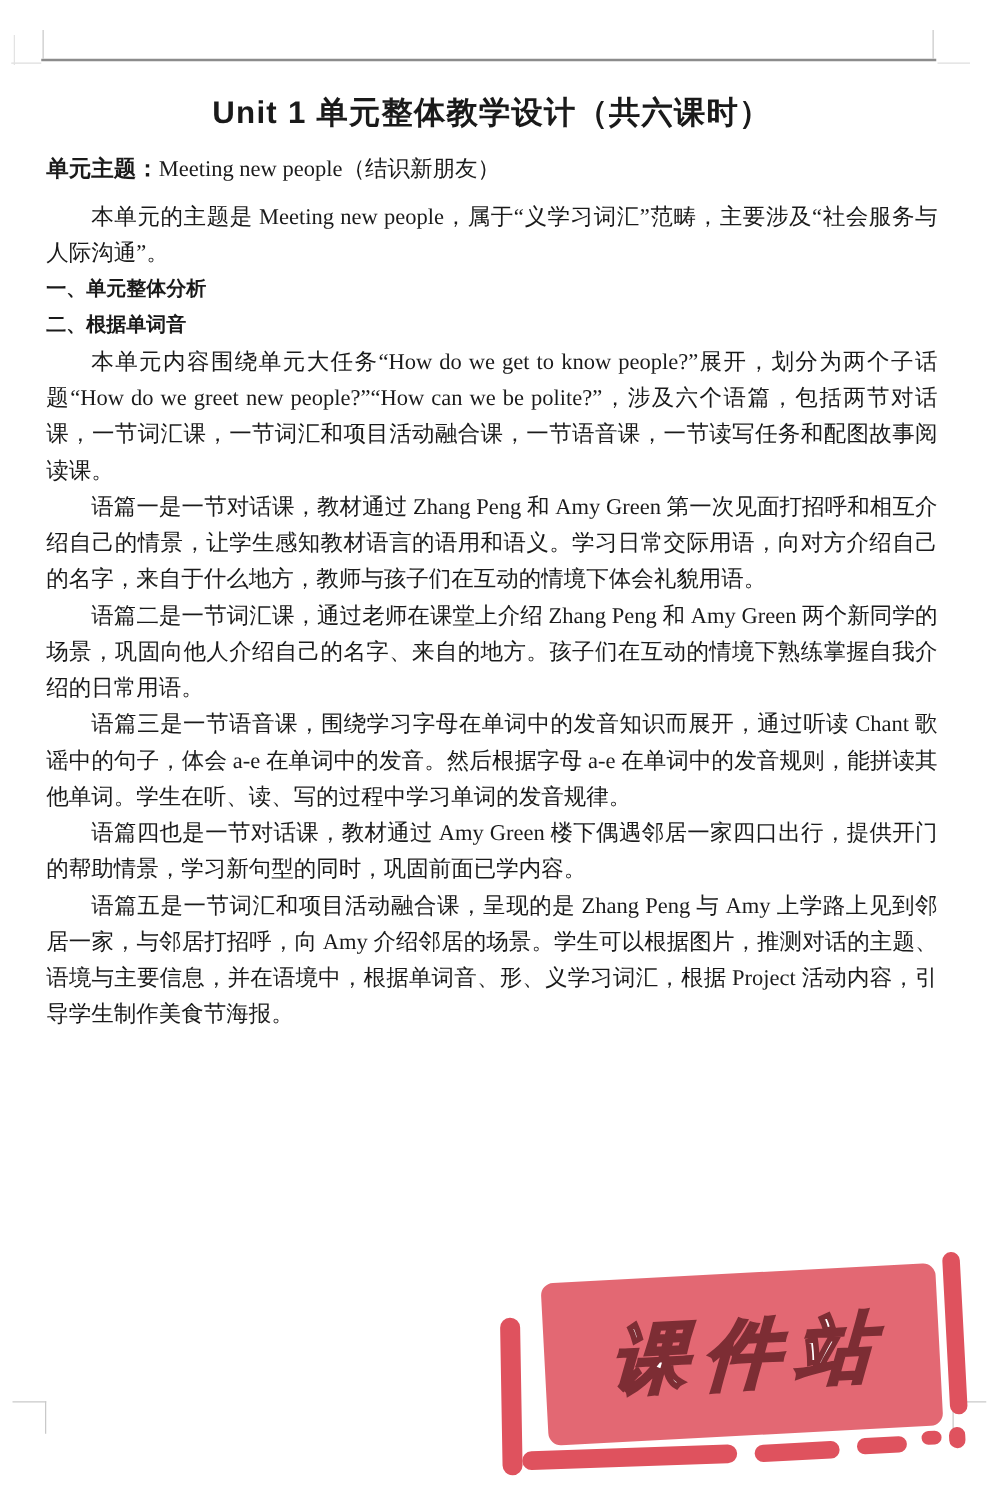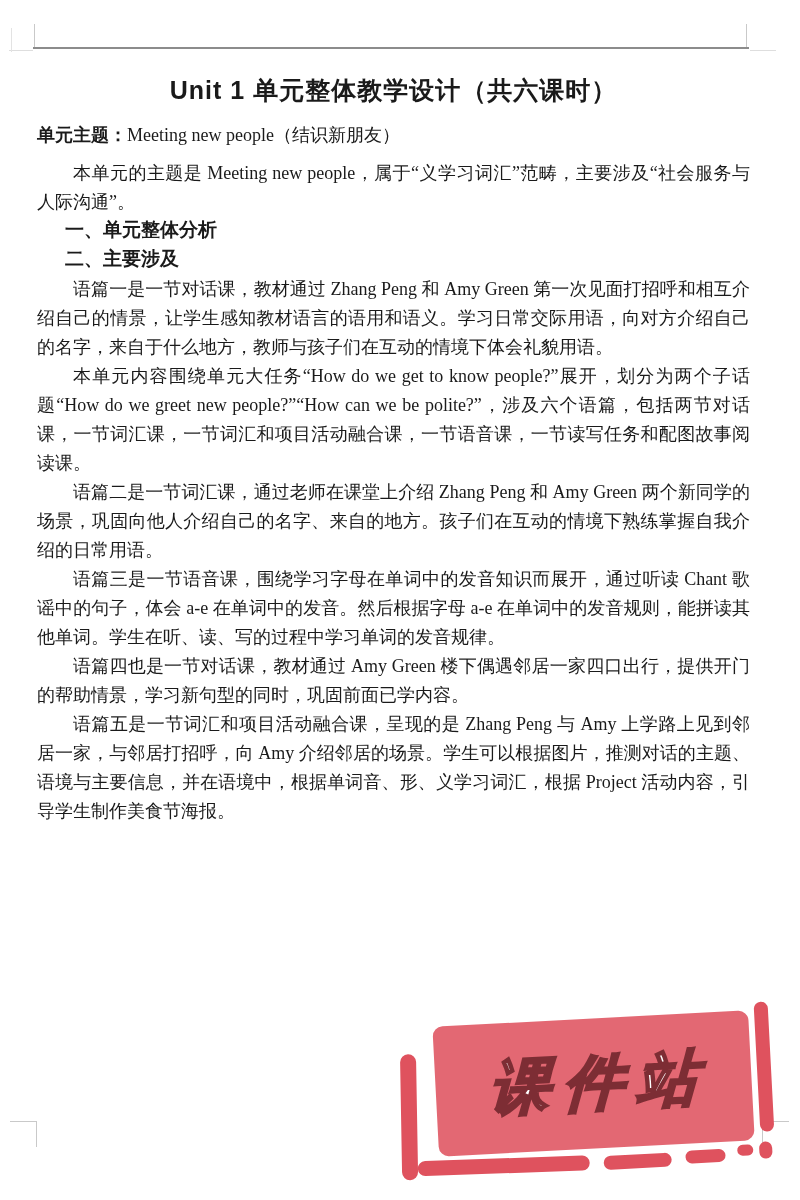--- a/index.html
+++ b/index.html
@@ -22,22 +22,22 @@
   
   .content { position:absolute; left:37px; top:72px; width:713px; }
   .doc-title {
     font-family:"Liberation Sans","DejaVu Sans",sans-serif;
     font-weight:600; font-size:25px; line-height:36px;
     text-align:center; letter-spacing:1px; margin-bottom:13px;
   }
   .doc-body p { font-size:18px; line-height:29px; text-align:justify; text-justify:inter-ideograph; }
   .doc-body p.para { text-indent:2em; }
   .doc-body p.heading {
-    font-family:Liberation Mono, monospace;
-    font-weight:bold; font-size:19px;margin-left:28px;
+    font-family:Liberation Sans, sans-serif;
+    font-weight:bold; font-size:16px;
   }
   .doc-body p.labeled { margin-bottom:9px; }
   .doc-body p.labeled .label {
     font-family:"Liberation Sans","DejaVu Sans",sans-serif;
     font-weight:bold;
   }
 
   
   .stamp { position:absolute; left:398px; top:1003px; width:372px; height:178px;
            transform:rotate(-3deg); z-index:5; }
@@ -77,23 +77,23 @@
 <div class="mark mark-bl-v"></div>
 <div class="mark mark-br-h"></div>
 <div class="mark mark-br-v"></div>
 
 <div class="content">
   <div class="doc-title">Unit 1 单元整体教学设计（共六课时）</div>
   <div class="doc-body">
       <p class="labeled"><span class="label">单元主题：</span><span>Meeting new people（结识新朋友）</span></p>
       <p class="para">本单元的主题是 Meeting new people，属于“义学习词汇”范畴，主要涉及“社会服务与人际沟通”。</p>
       <p class="heading">一、单元整体分析</p>
-      <p class="heading">二、主要涉及</p>
+      <p class="heading">二、根据单词音</p>
+      <p class="para">本单元内容围绕单元大任务“How do we get to know people?”展开，划分为两个子话题“How do we greet new people?”“How can we be polite?”，涉及六个语篇，包括两节对话课，一节词汇课，一节词汇和项目活动融合课，一节语音课，一节读写任务和配图故事阅读课。</p>
       <p class="para">语篇一是一节对话课，教材通过 Zhang Peng 和 Amy Green 第一次见面打招呼和相互介绍自己的情景，让学生感知教材语言的语用和语义。学习日常交际用语，向对方介绍自己的名字，来自于什么地方，教师与孩子们在互动的情境下体会礼貌用语。</p>
-      <p class="para">本单元内容围绕单元大任务“How do we get to know people?”展开，划分为两个子话题“How do we greet new people?”“How can we be polite?”，涉及六个语篇，包括两节对话课，一节词汇课，一节词汇和项目活动融合课，一节语音课，一节读写任务和配图故事阅读课。</p>
       <p class="para">语篇二是一节词汇课，通过老师在课堂上介绍 Zhang Peng 和 Amy Green 两个新同学的场景，巩固向他人介绍自己的名字、来自的地方。孩子们在互动的情境下熟练掌握自我介绍的日常用语。</p>
       <p class="para">语篇三是一节语音课，围绕学习字母在单词中的发音知识而展开，通过听读 Chant 歌谣中的句子，体会 a-e 在单词中的发音。然后根据字母 a-e 在单词中的发音规则，能拼读其他单词。学生在听、读、写的过程中学习单词的发音规律。</p>
       <p class="para">语篇四也是一节对话课，教材通过 Amy Green 楼下偶遇邻居一家四口出行，提供开门的帮助情景，学习新句型的同时，巩固前面已学内容。</p>
       <p class="para">语篇五是一节词汇和项目活动融合课，呈现的是 Zhang Peng 与 Amy 上学路上见到邻居一家，与邻居打招呼，向 Amy 介绍邻居的场景。学生可以根据图片，推测对话的主题、语境与主要信息，并在语境中，根据单词音、形、义学习词汇，根据 Project 活动内容，引导学生制作美食节海报。</p>
     </div>
 </div>
 
 <div class="stamp">
   <div class="frag frag-left" style="background: rgb(223, 82, 94);"></div>
   <div class="frag frag-right" style="background: rgb(223, 82, 94);"></div>

